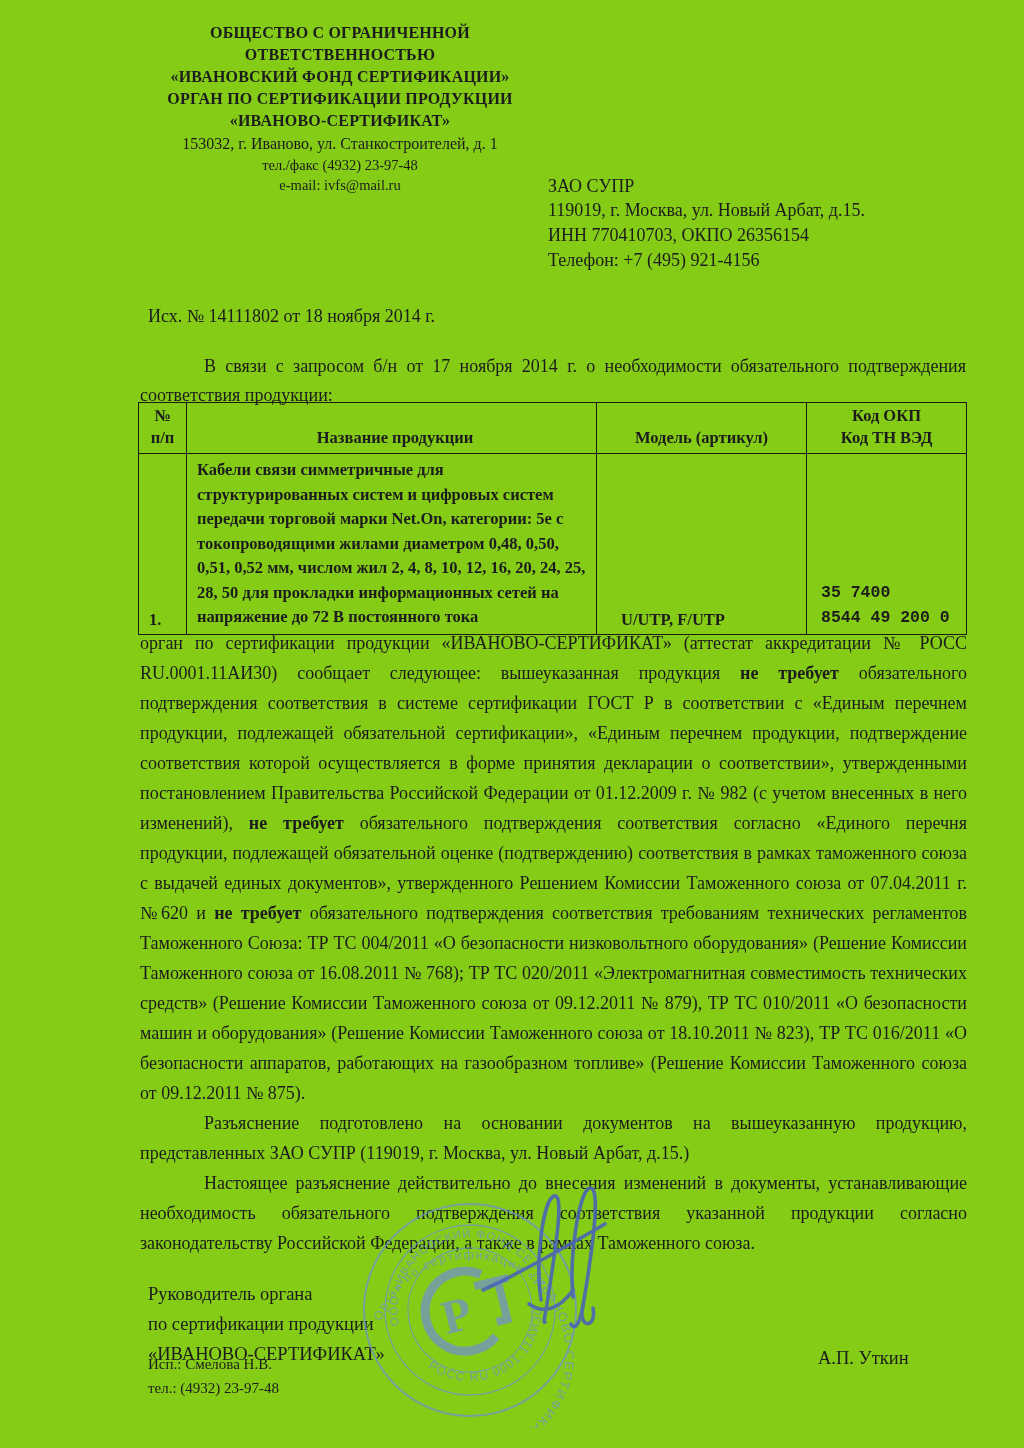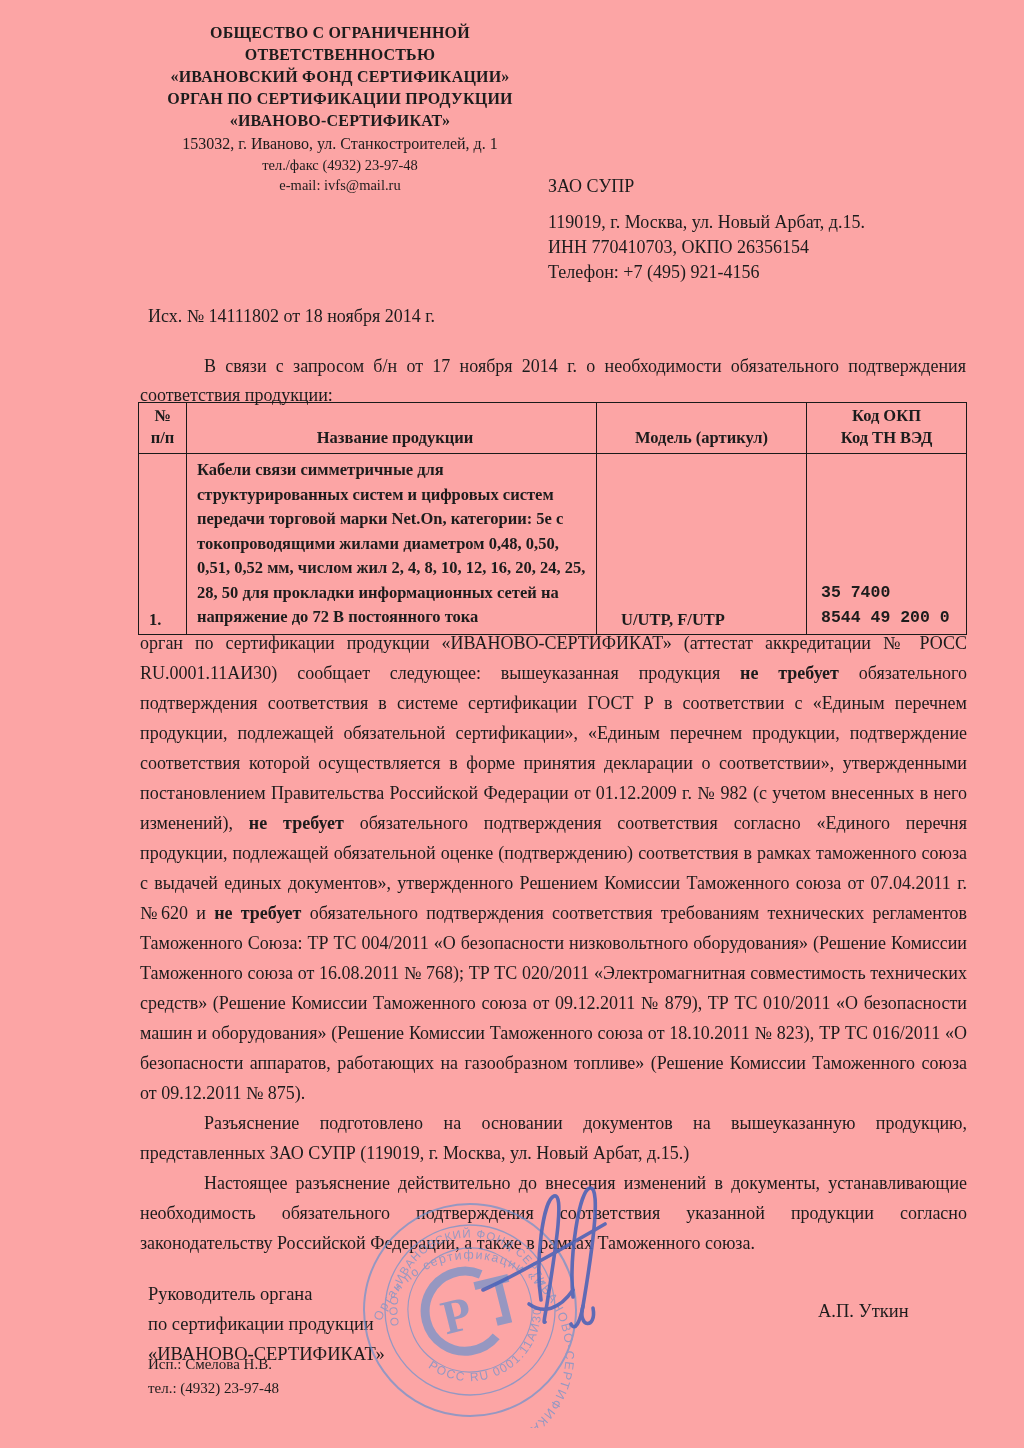--- a/index.html
+++ b/index.html
@@ -1,29 +1,29 @@
 <!DOCTYPE html>
 <html><head>
 <meta charset="utf-8">
 <style>
   * { margin:0; padding:0; box-sizing:border-box; }
   html,body { width:1024px; height:1448px; }
   body { font-family:"Liberation Serif", serif; color:#1c1c1c; background:#ffffff; }
-  .page { position:relative; width:1024px; height:1448px; background:#fca5a5; overflow:hidden; }
+  .page { position:relative; width:1024px; height:1448px; background:#84cc16; overflow:hidden; }
 
   
   .org-header { position:absolute; left:100px; top:22px; width:480px; text-align:center; }
   .org-header .b-line { font-weight:bold; font-size:16px; line-height:22px; letter-spacing:.2px; }
   .org-header .addr { font-size:16px; line-height:22px; margin-top:1px; }
   .org-header .tel  { font-size:14.5px; line-height:20px; }
   .org-header .mail { font-size:14.5px; line-height:20px; }
 
   
   .recipient { position:absolute; left:548px; top:174px; width:430px; }
-  .recipient .rc-name { font-size:18px; line-height:24px; margin-bottom:12px; }
+  .recipient .rc-name { font-size:18px; line-height:24px; margin-bottom:0; }
   .recipient .rc-line { font-size:18px; line-height:25px; }
 
   
   .ref-line { position:absolute; left:148px; top:306px; font-size:18px; }
 
   
   .intro { position:absolute; left:140px; top:352px; width:826px;
            font-size:18px; line-height:29px; text-align:justify; text-indent:64px; }
 
   
@@ -41,21 +41,21 @@
   .prod-table td.cell-code  { vertical-align:bottom; font-weight:bold; padding:2px 4px 4px 14px; line-height:25px;font-family:Liberation Mono, monospace; }
 
   
   .body-text { position:absolute; left:140px; top:628px; width:827px;
                font-size:18px; line-height:30px; text-align:justify; }
   .body-text p.ind { text-indent:64px; }
   .body-text .b { font-weight:bold; }
 
   
   .sig-title { position:absolute; left:148px; top:1234px; font-size:18.5px; line-height:30px; z-index:2;margin-top:45px; }
-  .signer    { position:absolute; left:818px; top:1301px; font-size:18.5px; z-index:2; }
+  .signer    { position:absolute; left:818px; top:1348px; font-size:18.5px; z-index:2; }
 
   
   .footer { position:absolute; left:148px; top:1352px; font-size:15px; line-height:24px; }
 
   
   .stamp { position:absolute; left:352px; top:1192px; width:236px; height:236px; z-index:3; pointer-events:none; }
   .handsign { position:absolute; left:455px; top:1172px; width:180px; height:170px; z-index:4; pointer-events:none; }
 </style>
 </head>
 <body>

